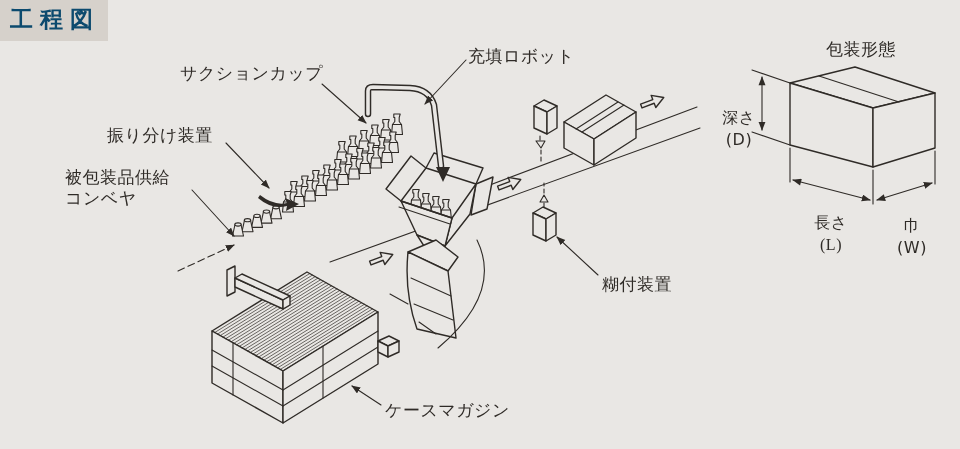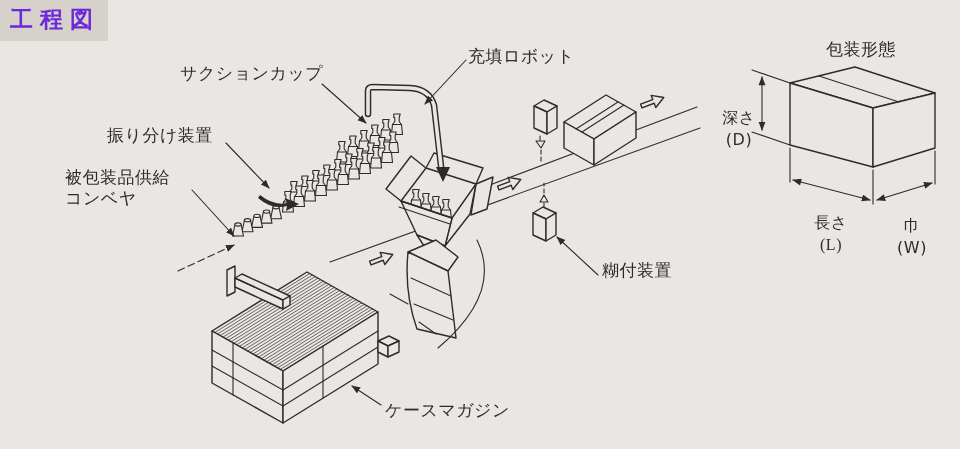--- a/index.html
+++ b/index.html
@@ -28,21 +28,21 @@
     color:var(--ink);
     font-size:17px;
     line-height:21px;
     white-space:nowrap;
     letter-spacing:0.5px;
   }
   .label.center{text-align:center;white-space:normal;}
   #page-title{
     position:absolute;left:0;top:0;
     background:var(--title-background);
-    color:#6d28d9;
+    color:#0c4a6e;
     font-size:23px;font-weight:bold;
     letter-spacing:7px;
     padding:4px 6px 6px 10px;
     min-width:92px;
   }
   .dim-label{font-size:16px;line-height:22px;margin-top:28px;}
 </style>
 </head>
 <body>
 
@@ -276,21 +276,21 @@
 
   <div id="page-title">工程図</div>
 
   <div class="label" style="left:180px;top:63px;">サクションカップ</div>
   <div class="label" style="left:468px;top:46px;">充填ロボット</div>
   <div class="label" style="left:107px;top:125px;">振り分け装置</div>
   <div class="label" style="left:65px;top:167px;font-family:Liberation Serif, serif;">
     <span>被包装品供給</span><br>
     <span>コンベヤ</span>
   </div>
-  <div class="label" style="left:602px;top:260px;text-align:center;">糊付装置</div>
+  <div class="label" style="left:602px;top:274px;text-align:center;">糊付装置</div>
   <div class="label" style="left:385px;top:400px;">ケースマガジン</div>
 
   <div class="label" style="left:826px;top:39px;text-align:right;">包装形態</div>
   <div class="label center dim-label" style="left:712px;top:79px;width:54px;">
     <span>深さ</span><br>
     <span>(D)</span>
   </div>
   <div class="label center dim-label" style="left:804px;top:184px;width:54px;font-family:Liberation Serif, serif;">
     <span>長さ</span><br>
     <span>(L)</span>

